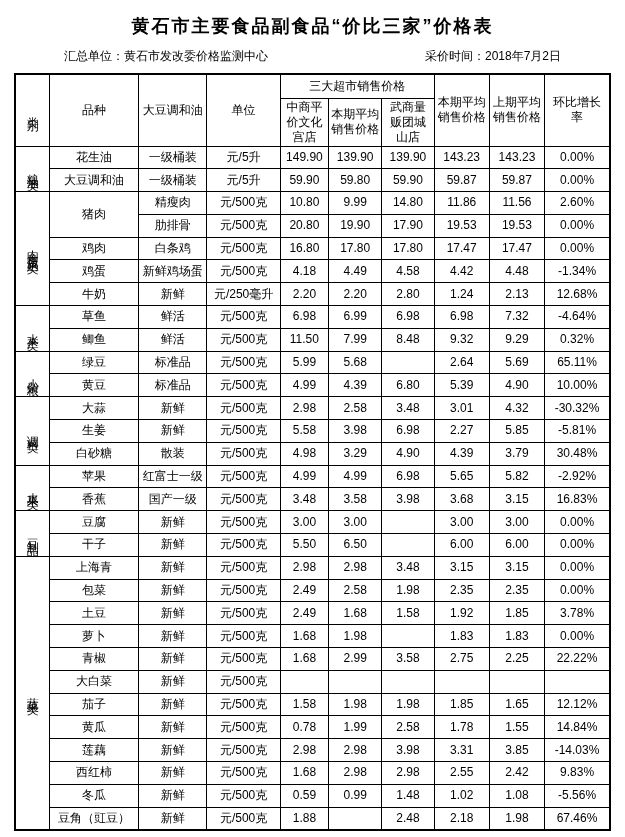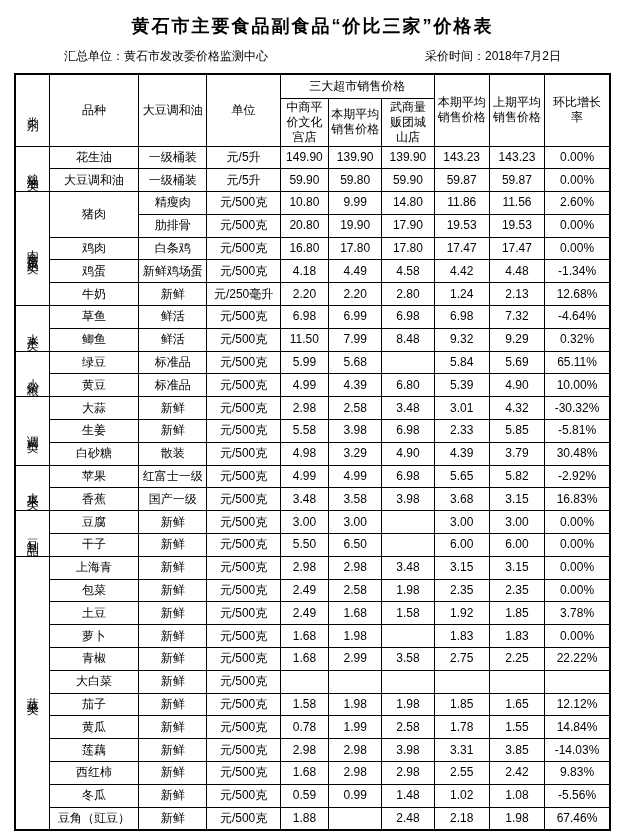--- a/index.html
+++ b/index.html
@@ -206,21 +206,21 @@
           <td>0.32%</td>
         </tr>
         <tr>
           <td rowspan="2" class="vert cat">小杂粮</td>
           <td>绿豆</td>
           <td>标准品</td>
           <td>元/500克</td>
           <td>5.99</td>
           <td>5.68</td>
           <td></td>
-          <td>5.84</td>
+          <td>2.64</td>
           <td>5.69</td>
           <td>65.11%</td>
         </tr>
         <tr>
           <td>黄豆</td>
           <td>标准品</td>
           <td>元/500克</td>
           <td>4.99</td>
           <td>4.39</td>
           <td>6.80</td>
@@ -240,21 +240,21 @@
           <td>4.32</td>
           <td>-30.32%</td>
         </tr>
         <tr>
           <td>生姜</td>
           <td>新鲜</td>
           <td>元/500克</td>
           <td>5.58</td>
           <td>3.98</td>
           <td>6.98</td>
-          <td>2.33</td>
+          <td>2.27</td>
           <td>5.85</td>
           <td>-5.81%</td>
         </tr>
         <tr>
           <td>白砂糖</td>
           <td>散装</td>
           <td>元/500克</td>
           <td>4.98</td>
           <td>3.29</td>
           <td>4.90</td>

